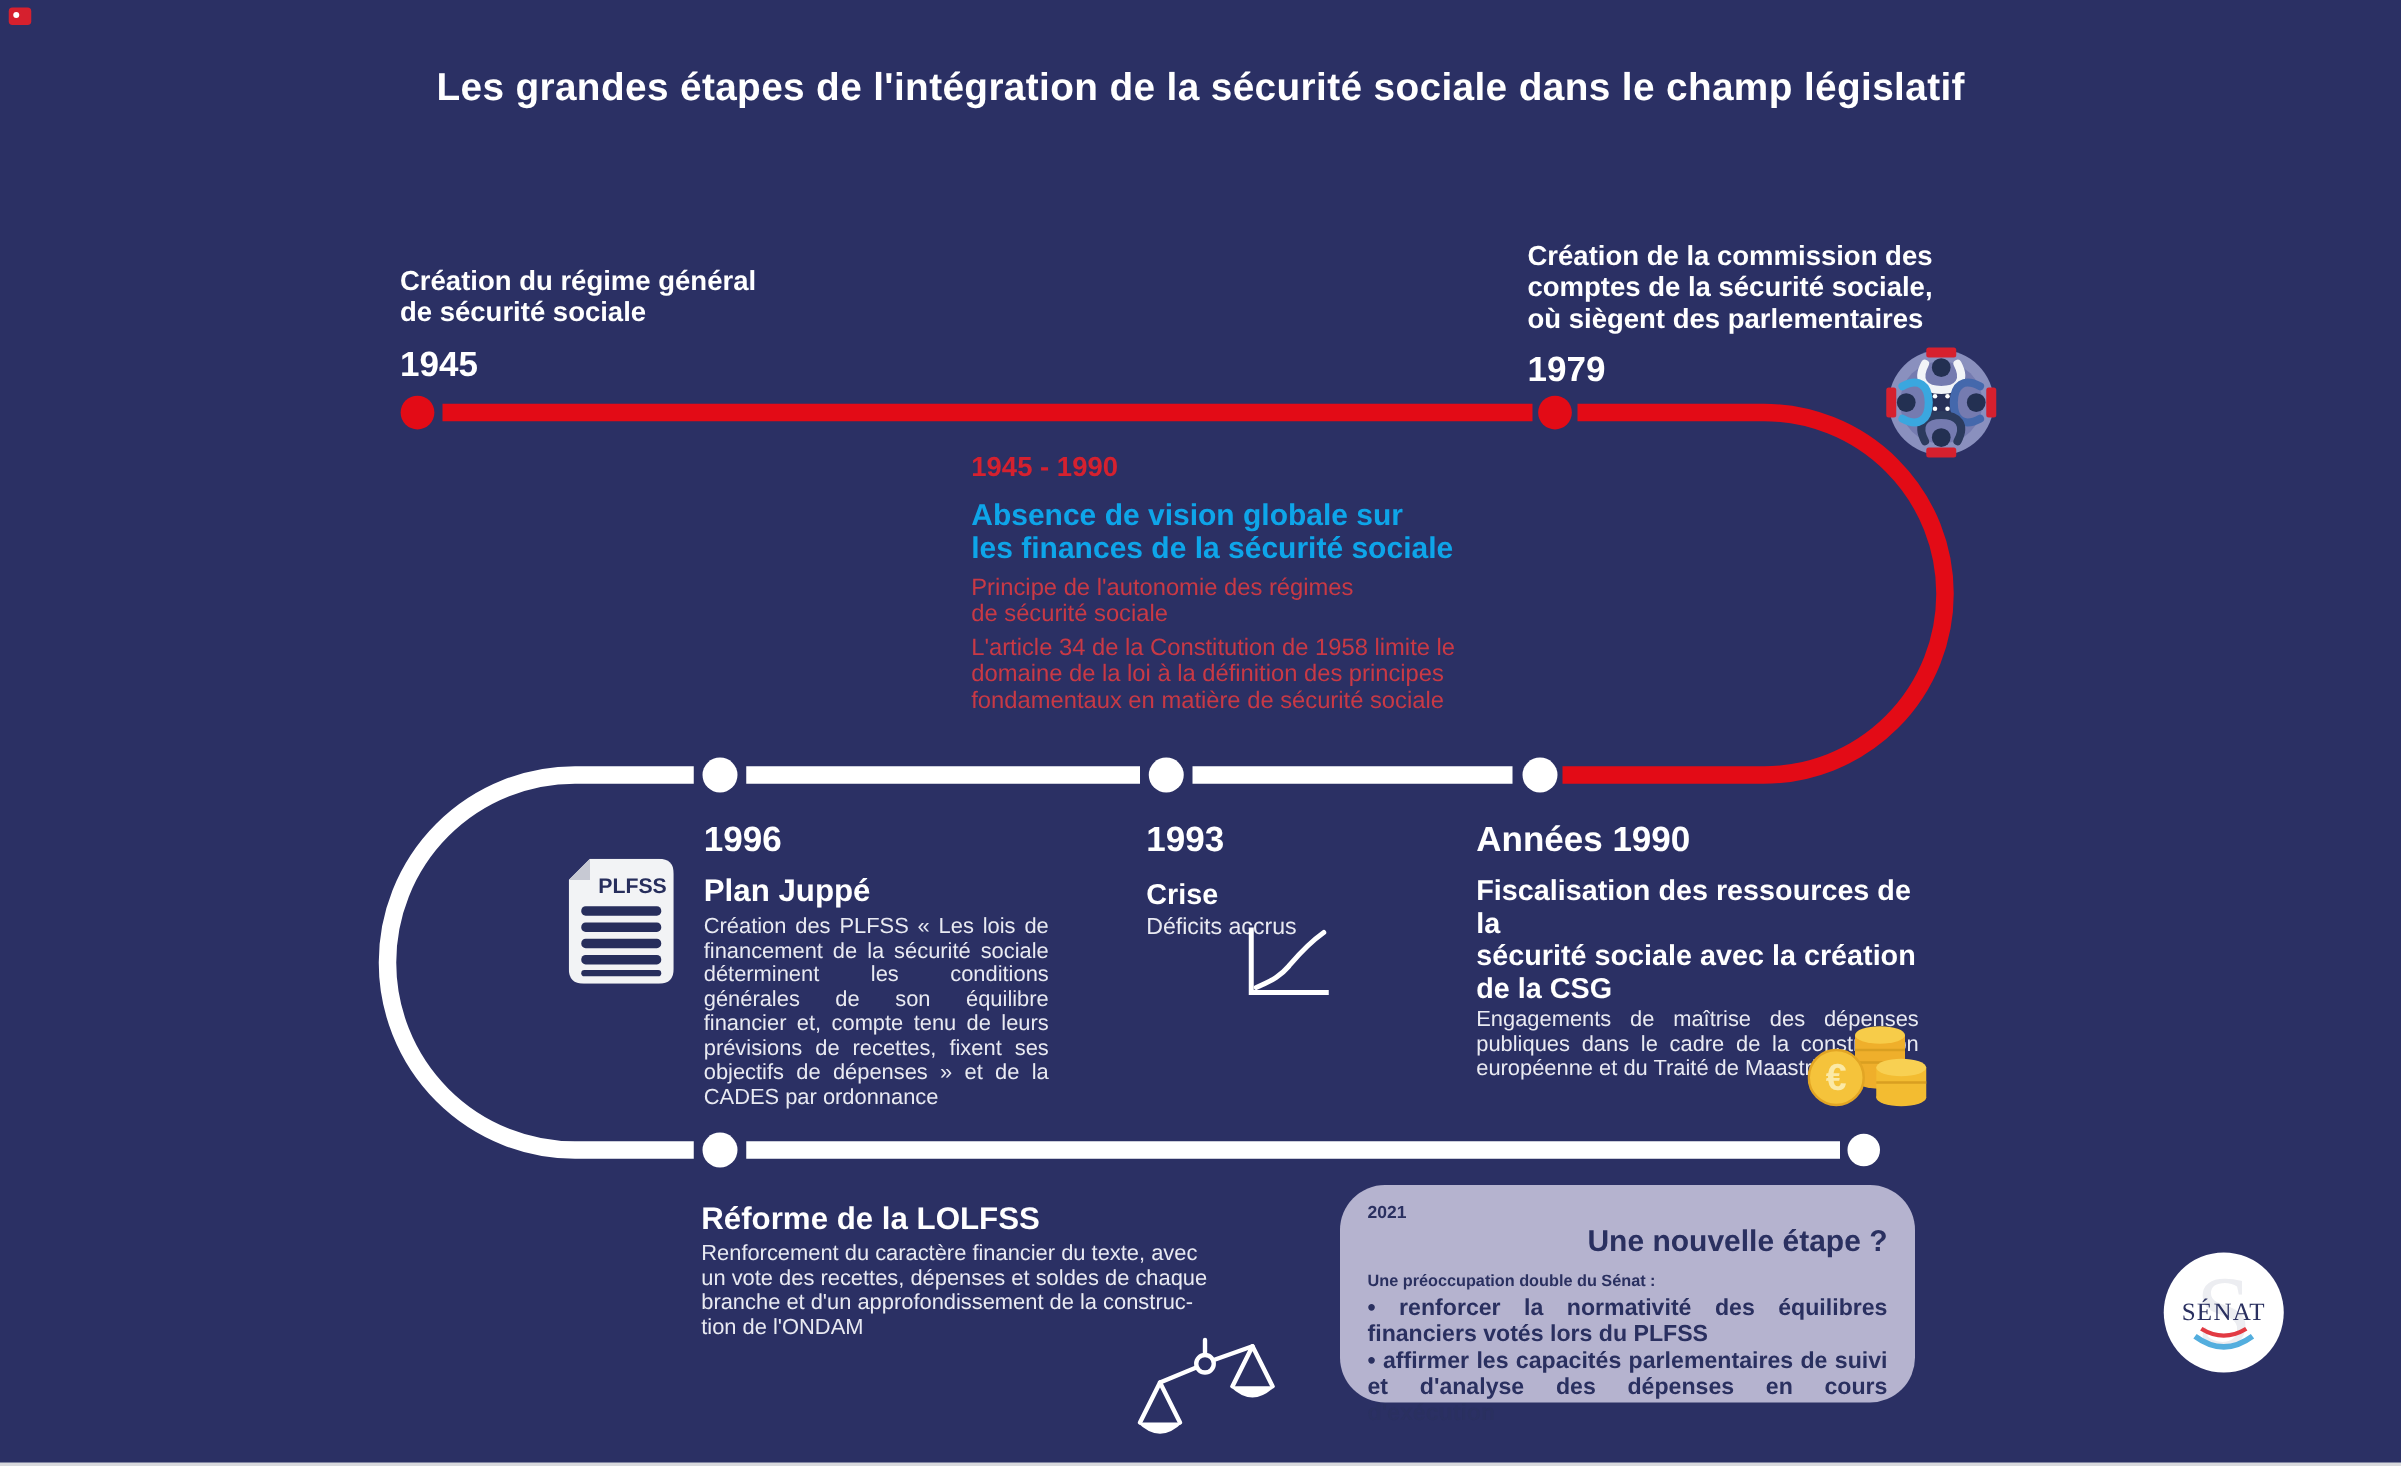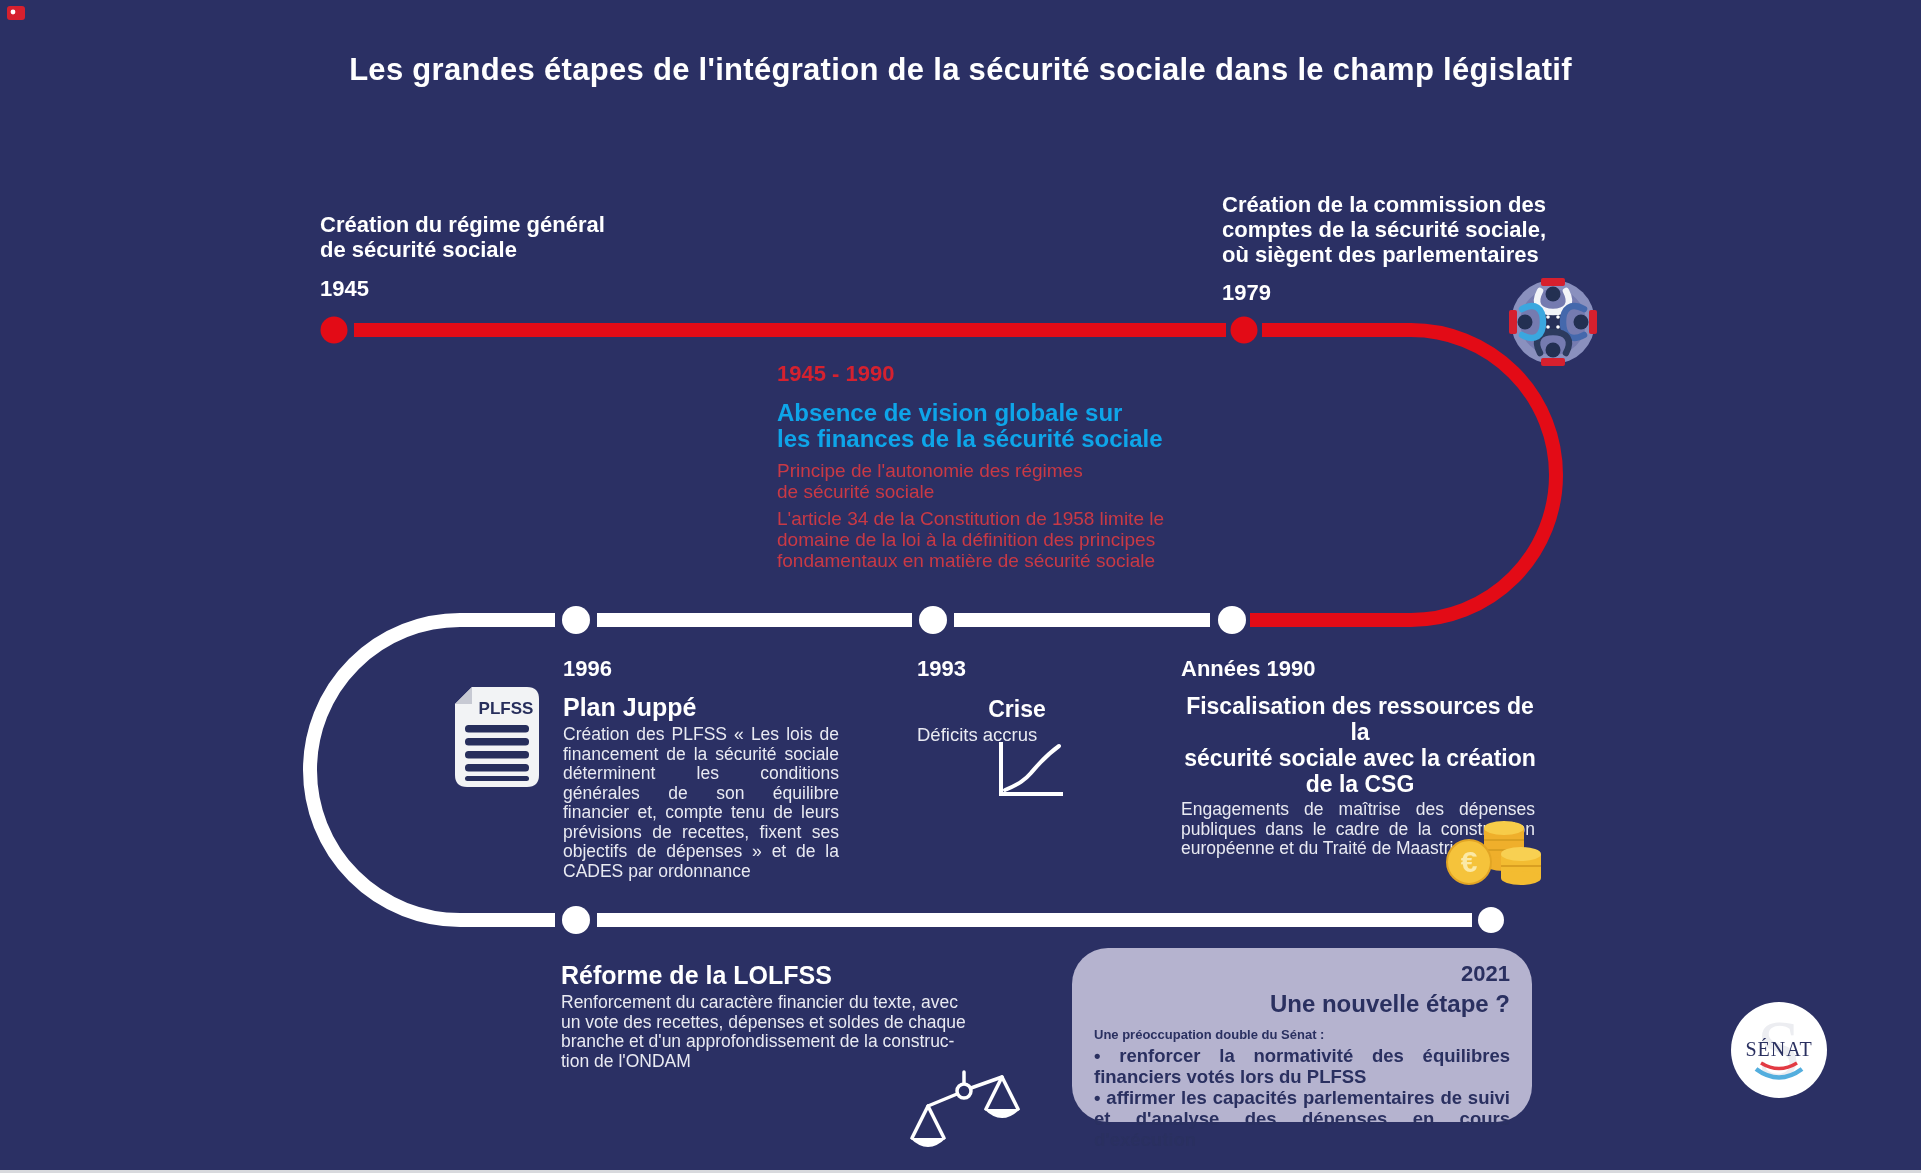--- a/index.html
+++ b/index.html
@@ -8,35 +8,35 @@
     background:#2B3064;
     font-family:"Liberation Sans",sans-serif;
     color:#FFFFFF;
   }
   .abs{position:absolute;}
   .prelines{white-space:pre-line;}
   
   .title{left:0;right:0;top:52px;text-align:center;font-size:31px;font-weight:bold;letter-spacing:.3px;}
   
   .wlabel{font-size:22px;font-weight:bold;line-height:25px;}
-  .year{font-size:22px;font-weight:bold;}
+  .year{font-size:28px;font-weight:bold;}
   .h-mid{font-size:25px;font-weight:bold;}
-  .h-small{font-size:23px;font-weight:bold;text-align:center;}
+  .h-small{font-size:23px;font-weight:bold;}
   .body-txt{font-size:17.5px;line-height:19.5px;color:#E9EAF2;}
   .just{text-align:justify;}
   
   .red-range{font-size:22px;font-weight:bold;color:#D5212F;}
   .red-head{font-size:24px;font-weight:bold;line-height:26px;color:#0ea5e9;margin-top:13px;}
   .red-body{font-size:19px;line-height:21px;color:#C93945;margin-top:8px;}
   
   .box2021{
     left:1072px;top:948px;width:460px;height:174px;box-sizing:border-box;
     background:#B5B3CF;border-radius:36px;padding:13px 22px 12px 22px;color:#2A3060;
   }
-  .box2021 .yr{font-size:22px;font-weight:bold;text-align:right;}
+  .box2021 .yr{font-size:14px;font-weight:bold;text-align:left;}
   .box2021 .hd{font-size:24px;font-weight:bold;text-align:right;margin-top:3px;}
   .box2021 .intro{font-size:13px;font-weight:bold;margin-top:6px;line-height:21px;}
   .box2021 .bullet{font-size:18.5px;font-weight:bold;line-height:21px;text-align:justify;}
   .bottom-strip{left:0;bottom:0;width:100%;height:3px;background:#D8D9DD;}
 </style>
 </head>
 <body>
 
 <div class="canvas">
 

